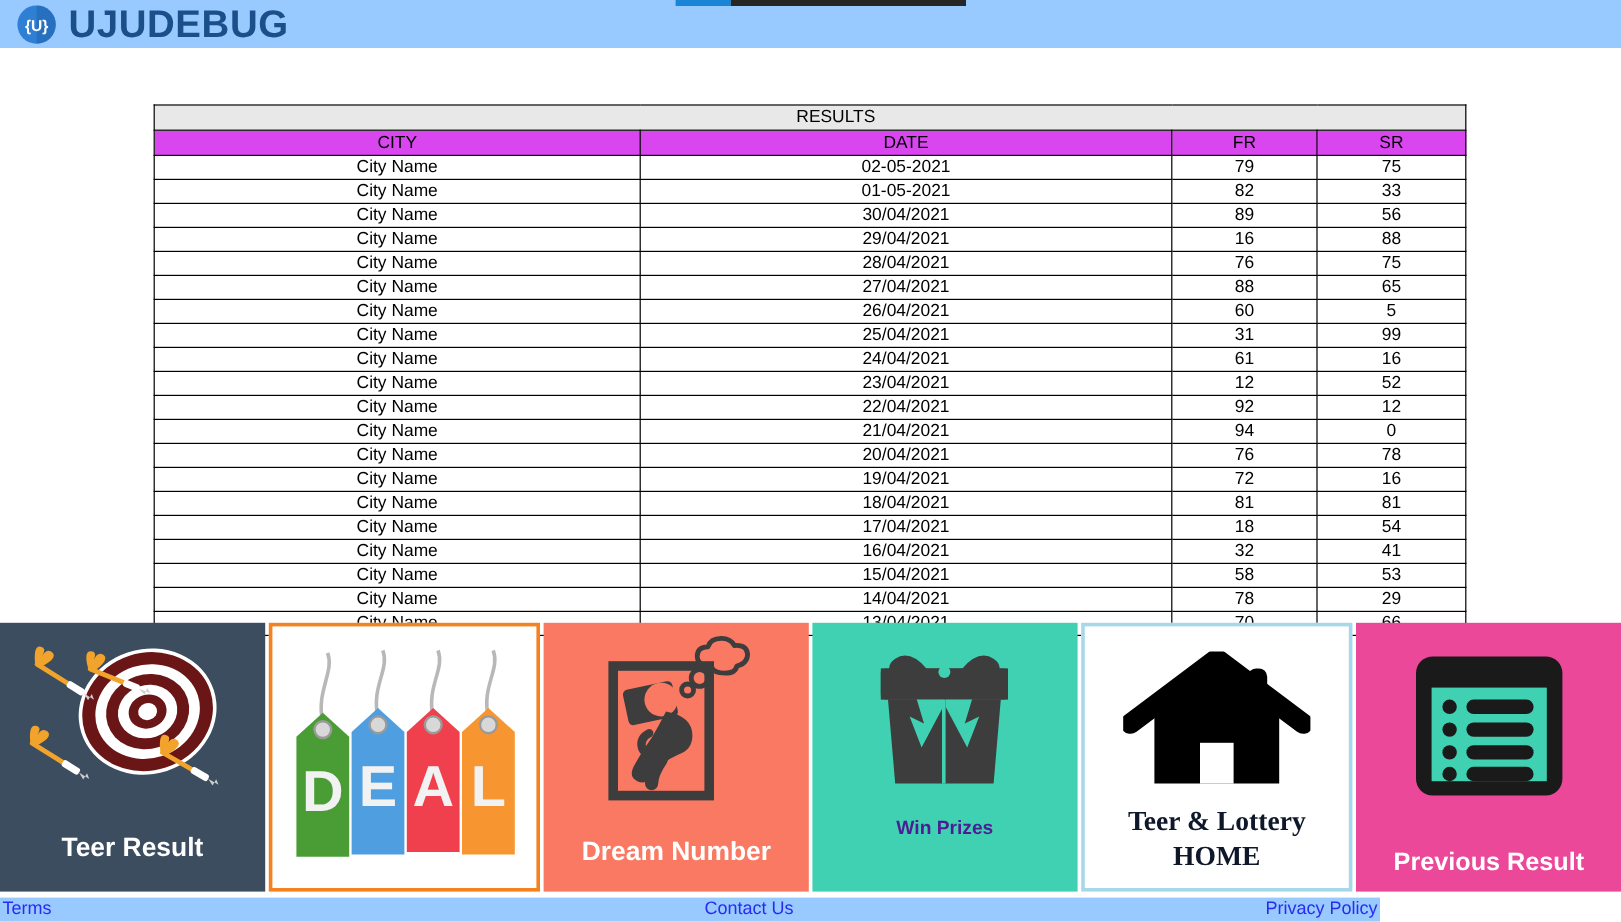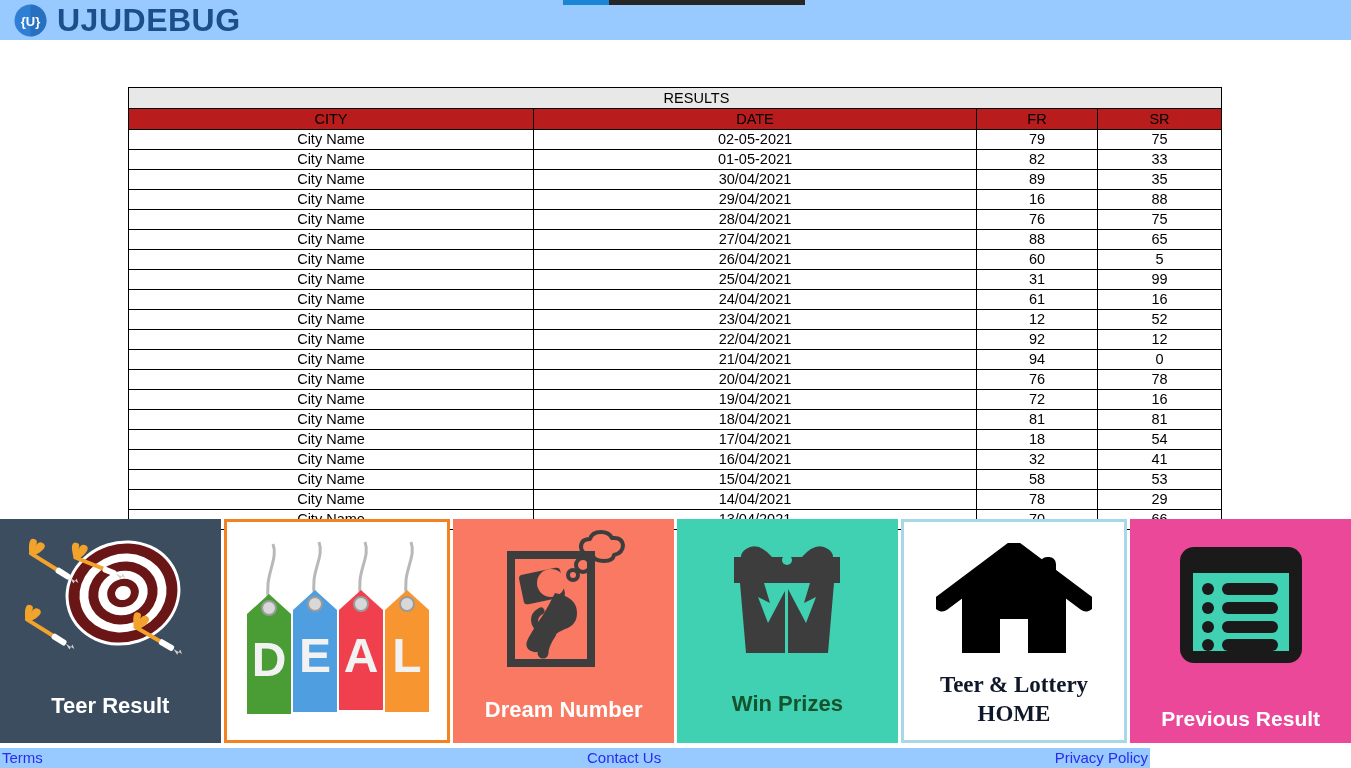--- a/index.html
+++ b/index.html
@@ -85,21 +85,21 @@
     line-height: 19px;
     color: #000000;
   }
   #results-table .title-row td {
     background: #e8e8e8;
     height: 20px;
     line-height: 20px;
     padding-left: 43px;
   }
   #results-table thead.col-head th {
-    background: #b91c1c;
+    background: #d946ef;
     height: 20px;
     line-height: 20px;
     font-weight: normal;
   }
   .col-city  { width: 405px; }
   .col-date  { width: 443px; }
   .col-fr    { width: 121px; }
   .col-sr    { width: 124px; }
 
   
@@ -156,23 +156,23 @@
   
   .card-dream { background: #fa7963; }
   .card-dream .promo-label {
     color: #ffffff;
     font-size: 22px;
     margin-bottom: 20px;
   }
   
   .card-prizes { background: #3fd1b2; }
   .card-prizes .promo-label {
-    color: #14532d;
-    font-size: 22px;
-    margin-bottom: 26px;
+    color: #4c1d95;
+    font-size: 16px;
+    margin-bottom: 43px;
   }
   
   .card-home {
     background: #ffffff;
     border: 3px solid #a7d8ea;
   }
   .card-home .promo-label {
     color: #0f172a;
     font-family: "Liberation Serif", serif;
     font-size: 23px;
@@ -257,21 +257,21 @@
       <tr>
         <td>City Name</td>
         <td>01-05-2021</td>
         <td>82</td>
         <td>33</td>
       </tr>
       <tr>
         <td>City Name</td>
         <td>30/04/2021</td>
         <td>89</td>
-        <td>35</td>
+        <td>56</td>
       </tr>
       <tr>
         <td>City Name</td>
         <td>29/04/2021</td>
         <td>16</td>
         <td>88</td>
       </tr>
       <tr>
         <td>City Name</td>
         <td>28/04/2021</td>

